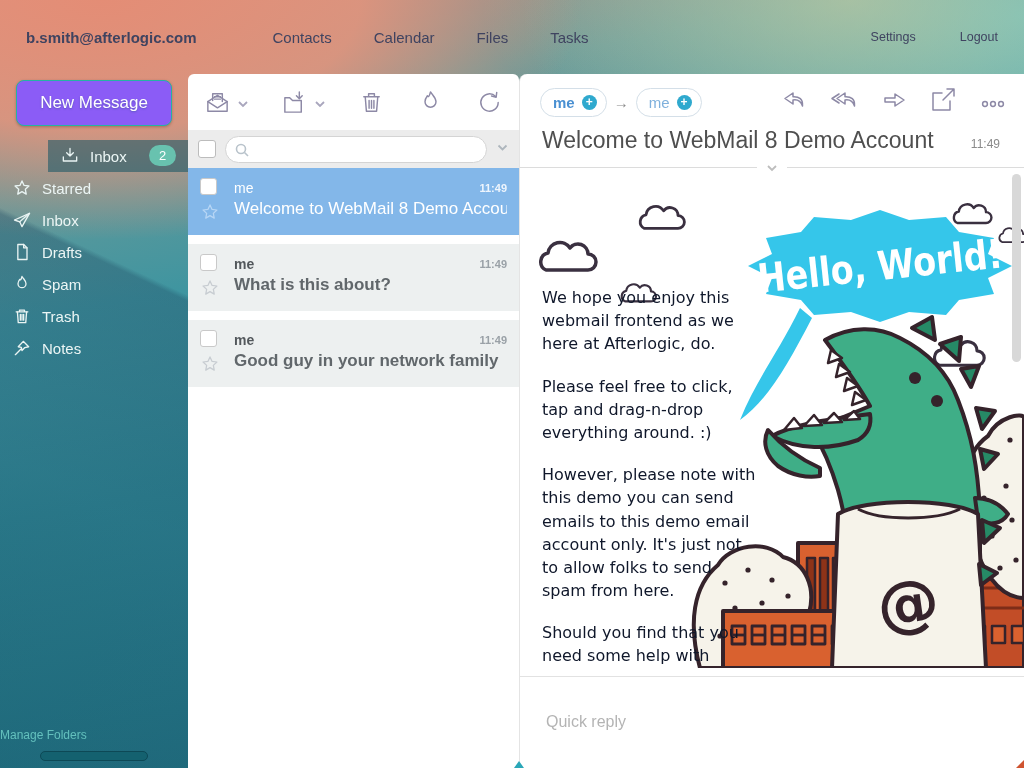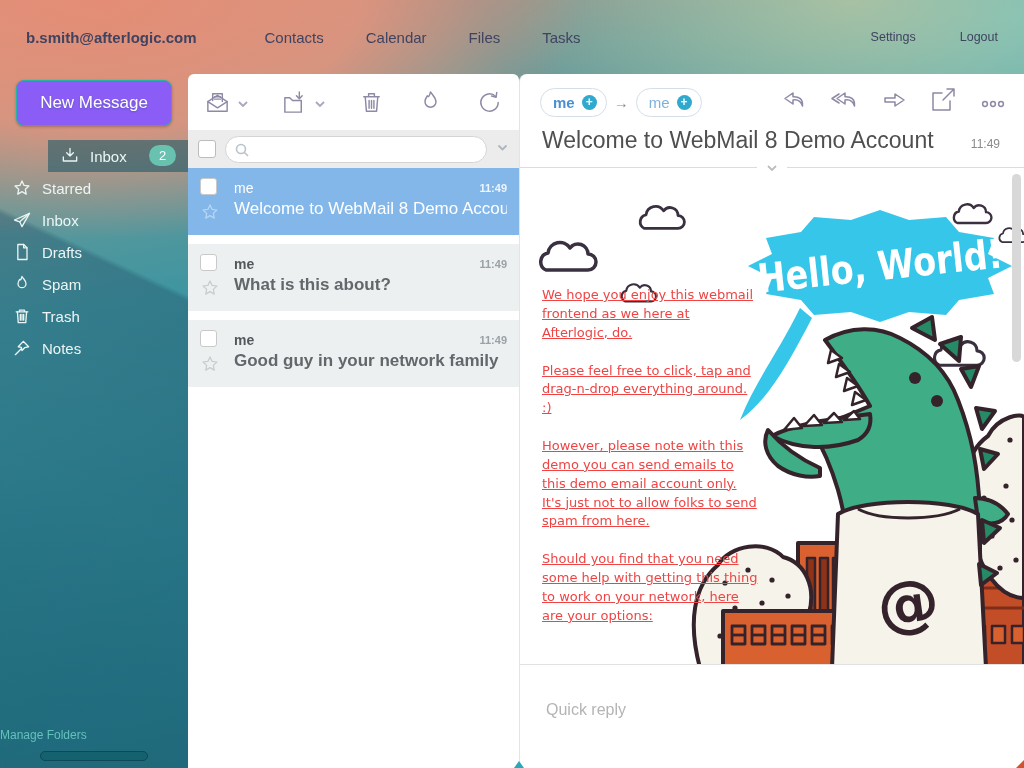--- a/index.html
+++ b/index.html
@@ -11,21 +11,21 @@
       linear-gradient(205deg, rgba(0,0,0,0) 55%, rgba(24,60,88,.30) 55.5%, rgba(24,60,88,.22) 75%, rgba(20,70,90,.30) 100%),
       radial-gradient(90% 60% at 10% 0%, rgba(231,141,117,.95) 0%, rgba(231,148,124,.85) 28%, rgba(231,148,124,0) 52%),
       radial-gradient(60% 40% at 83% 0%, rgba(214,204,152,.55) 0%, rgba(214,204,152,0) 60%),
       radial-gradient(70% 45% at 100% 2%, rgba(110,194,192,.95) 0%, rgba(110,194,192,0) 70%),
       linear-gradient(170deg, #b18a80 0%, #6d9a98 16%, #3f95a0 34%, #2e8795 55%, #257b8b 78%, #1f6f80 100%);
   }
 
   
   .topbar { position:absolute; top:0; left:0; width:1024px; height:74px;
     display:flex; align-items:center; padding:0 26px; color:#3f4360; }
-  .topbar .account { font-weight:bold; font-size:15px; margin-right:32px; }
+  .topbar .account { font-weight:bold; font-size:15px; margin-right:40px; }
   .topbar .nav { display:flex; gap:42px; font-size:15px;margin-left:36px; }
   .topbar .nav span { cursor:pointer; }
   .topbar .spacer { flex:1; }
   .topbar .right { display:flex; gap:44px; font-size:12.5px; }
 
   
   .sidebar { position:absolute; top:74px; left:0; width:188px; bottom:0; }
   .new-message { margin:6px 16px 14px 16px; height:46px; width:156px;
     background:#8b5cf6; border:1px solid #24b2a4; border-radius:8px;
     color:#fff; font-size:17px; font-family:"Liberation Sans",sans-serif;
@@ -113,26 +113,26 @@
   .divider-chev { position:absolute; left:50%; top:-7px; transform:translateX(-50%);
     background:#fff; padding:0 8px; cursor:pointer; }
   .divider-chev svg { width:14px; height:14px; stroke:#bdbdbd; fill:none; stroke-width:1.8; }
 
   .reader-body { position:relative; height:500px; overflow:hidden; }
   .body-illustration { position:absolute; left:0; top:0; width:504px; height:500px;
     pointer-events:none; }
   .body-text { position:relative; z-index:1; width:240px; padding:118px 0 0 22px; }
   .body-text h2 { font-size:30px; font-weight:500; color:#3a3a45; margin-bottom:30px;
     font-family:"DejaVu Sans", sans-serif; }
-  .body-text p { font-family:"DejaVu Sans", sans-serif; font-size:13px; line-height:1.45;
-    color:#ef4444; margin-bottom:19px; width:216px;text-decoration:underline; }
+  .body-text p { font-family:"DejaVu Sans", sans-serif; font-size:16px; line-height:1.45;
+    color:#0f172a; margin-bottom:19px; width:216px; }
   .body-scrollbar { position:absolute; right:3px; top:6px; width:9px; height:188px;
     background:#d8d8d8; border-radius:5px; z-index:2; cursor:pointer; }
 
-  .quick-reply { position:absolute; left:0; right:0; bottom:16px; height:88px;
+  .quick-reply { position:absolute; left:0; right:0; bottom:4px; height:88px;
     border-top:1px solid #e2e2e2; background:#fff; }
   .quick-reply input { position:absolute; left:26px; top:32px; width:430px; height:26px;
     border:none; outline:none; font-size:16px; color:#555;
     font-family:"Liberation Sans", sans-serif; }
   .quick-reply input::placeholder { color:#b4b4b4; }
 
   .tri { position:absolute; width:0; height:0; bottom:0; z-index:5; }
   .tri-left { left:514px; border-left:5px solid transparent; border-right:5px solid transparent;
     border-bottom:7px solid #2aa7b8; }
   .tri-right { right:0; border-top:8px solid transparent; border-right:8px solid #cf5430; }

